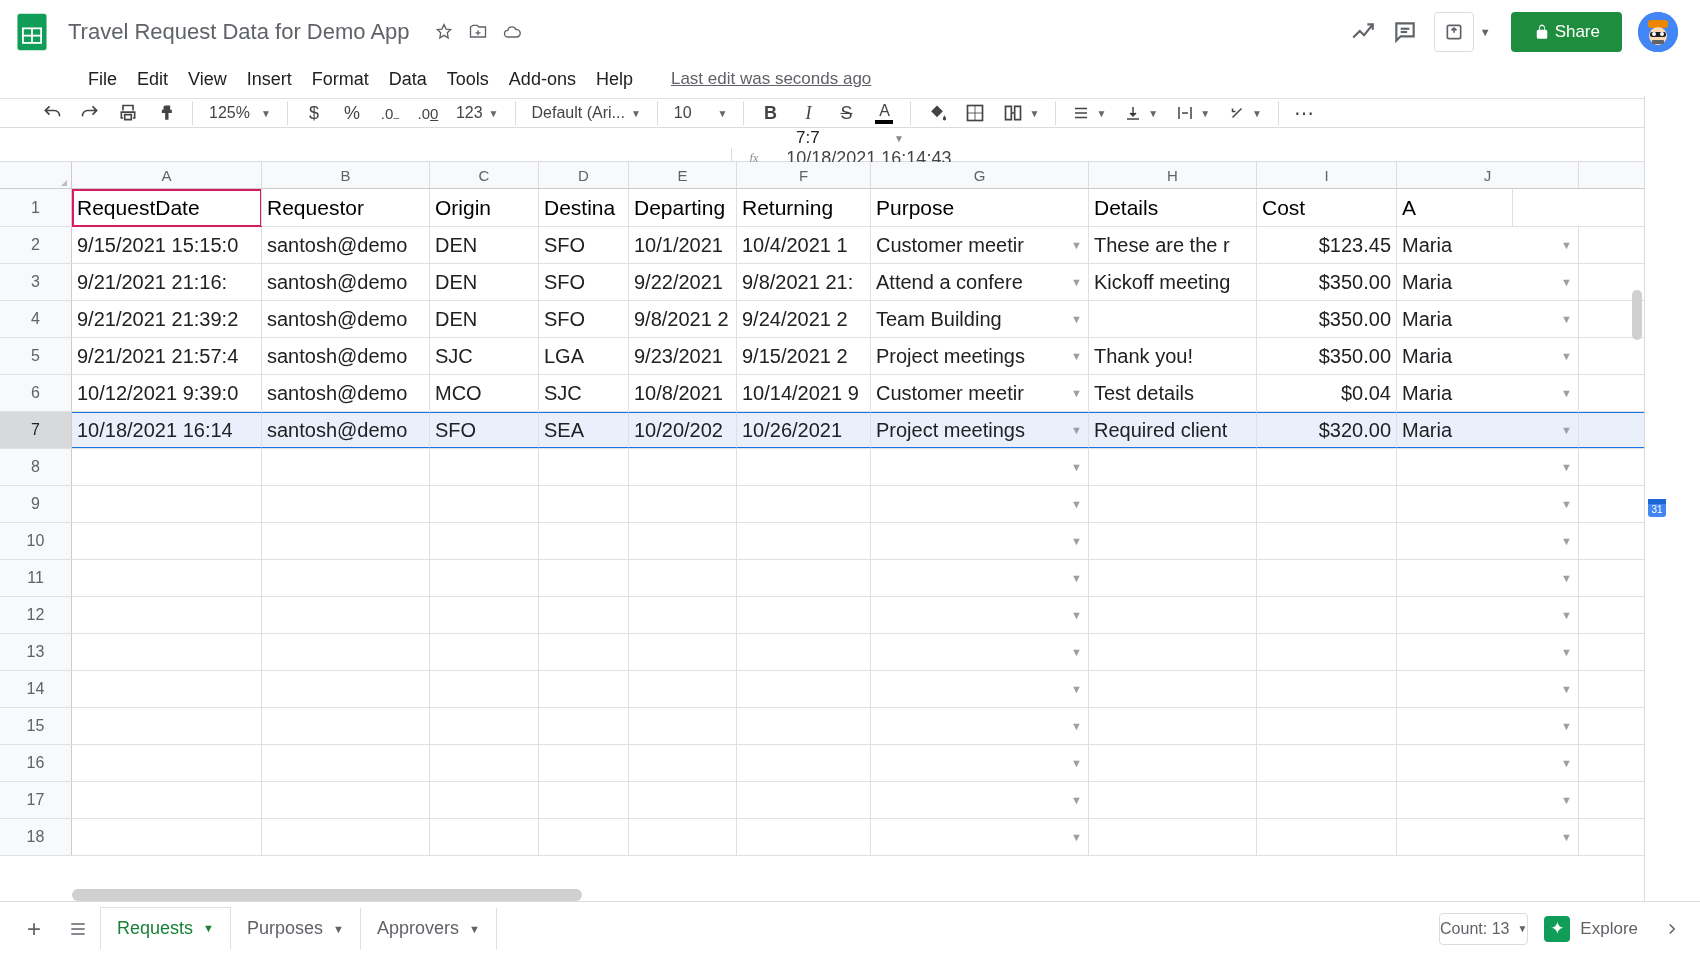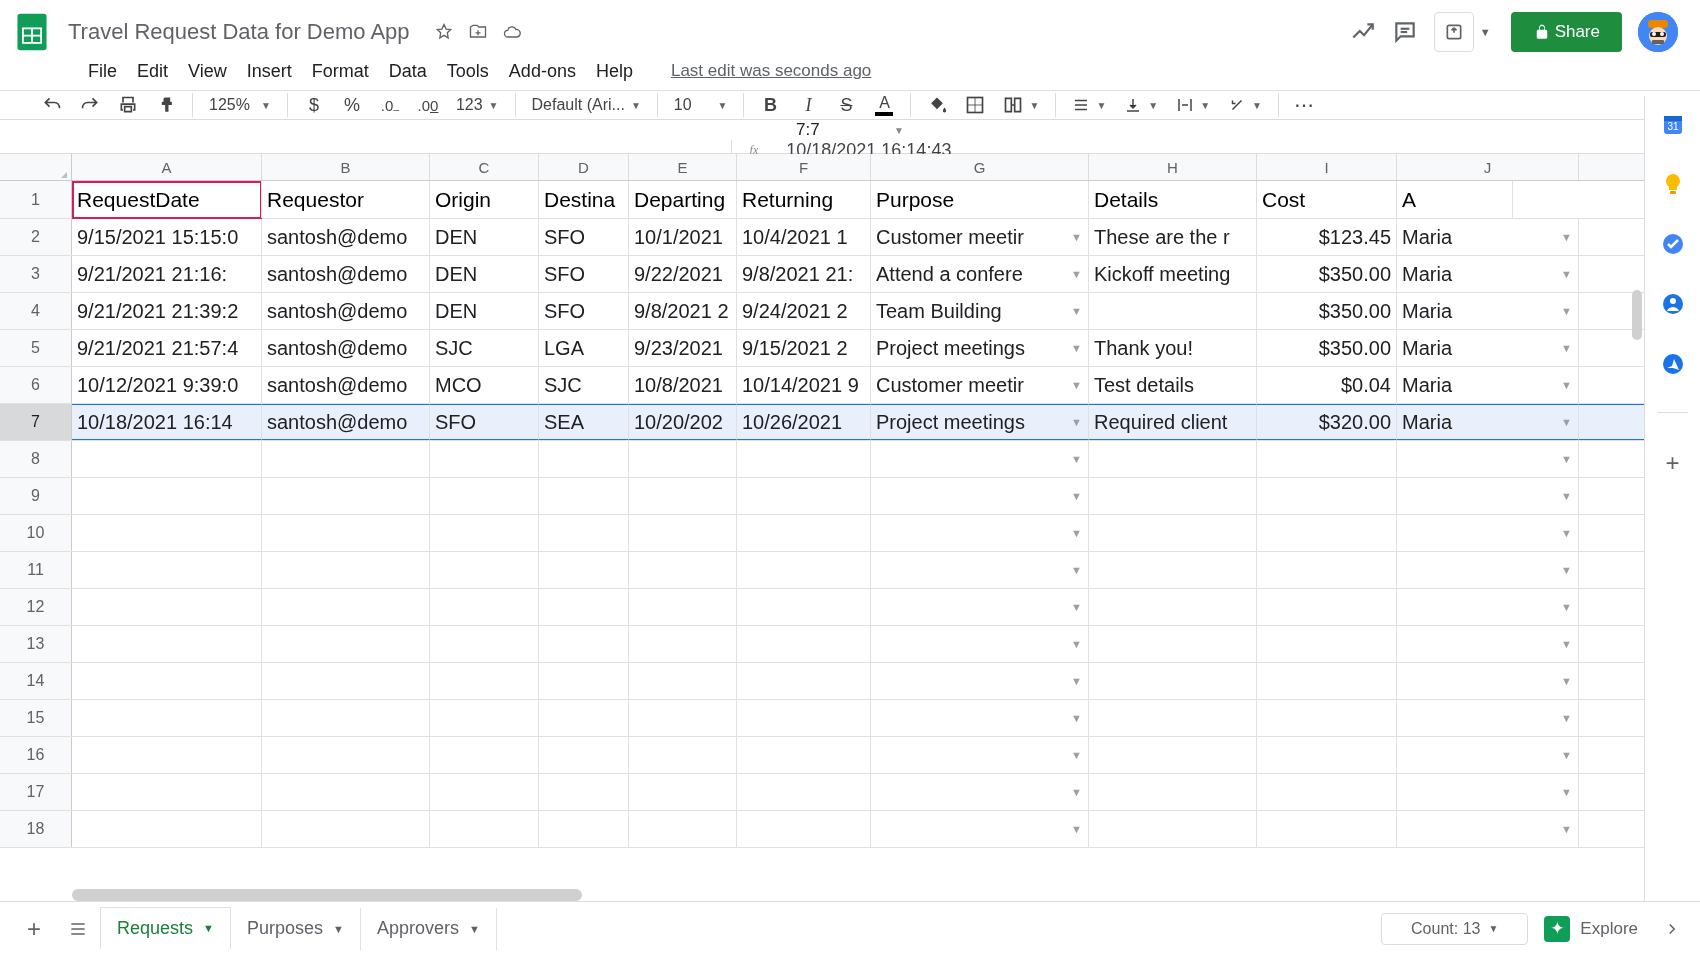--- a/index.html
+++ b/index.html
@@ -14,21 +14,21 @@
 .title-icons span, .title-icons svg { width: 20px; height: 20px; fill: #5f6368; color: #5f6368; }
 .spacer { flex: 1; }
 .right-actions { display: flex; align-items: center; gap: 16px; margin-right: 6px; }
 .present-btn { width: 40px; height: 40px; border: 1px solid #dadce0; border-radius: 4px; display: flex; align-items: center; justify-content: center; }
 .present-group { display: flex; align-items: center; gap: 2px; }
 .share-btn { background: #1e8e3e; color: #fff; border: none; border-radius: 4px; padding: 10px 22px; font-size: 17px; font-weight: 500; display: flex; align-items: center; gap: 4px; }
 .share-btn svg { fill: #fff; width: 18px; height: 18px; }
 .avatar { width: 40px; height: 40px; border-radius: 50%; background: #4285f4; display: flex; align-items: center; justify-content: center; font-size: 22px; }
 
 
-.menubar { display: flex; align-items: center; padding: 0 8px 4px 78px; height: 34px; color: #202124; font-size: 18px; }
+.menubar { display: flex; align-items: center; padding: 0 8px 4px 78px; height: 34px; color: #202124; font-size: 18px; margin-top: 8px; }
 .menubar span { padding: 4px 10px; cursor: pointer; }
 .last-edit { color: #5f6368; text-decoration: underline; margin-left: 18px; font-size: 17px; }
 
 
 .toolbar { display: flex; align-items: center; height: 30px; border-top: 1px solid #e0e0e0; border-bottom: 1px solid #dadce0; padding: 0 10px 0 36px; gap: 6px; color: #444; }
 .tb-btn { width: 32px; height: 32px; display: flex; align-items: center; justify-content: center; cursor: pointer; border-radius: 3px; }
 .tb-sep { width: 1px; height: 24px; background: #dadce0; margin: 0 4px; }
 .tb-dd { display: flex; align-items: center; padding: 4px 6px; font-size: 16px; gap: 6px; cursor: pointer; }
 .tb-dd .caret { font-size: 10px; color: #666; }
 .tb-text { font-size: 16px; min-width: 46px; }
@@ -72,30 +72,30 @@
 .row.sel .cell:first-of-type { border-left: 2px solid #1a73e8; }
 
 .a1-highlight { position: absolute; left: 72px; top: 27px; width: 190px; height: 38px; border: 2px solid #d81b60; pointer-events: none; }
 
 
 .cA { width: 190px; } .cB { width: 168px; } .cC { width: 109px; } .cD { width: 90px; }
 .cE { width: 108px; } .cF { width: 134px; } .cG { width: 218px; } .cH { width: 168px; }
 .cI { width: 140px; } .cJ { width: 182px; } .cK { width: 116px; }
 
 
-.sidepanel { position: absolute; right: 0; top: 96px; width: 56px; bottom: 54px; border-left: 1px solid #dadce0; background: #fff; display: flex; flex-direction: column; align-items: center; padding-top: 16px; gap: 36px; }
+.sidepanel { position: absolute; right: 0; top: 96px; width: 56px; bottom: 54px; border-left: 1px solid #dadce0; background: #fff; display: flex; flex-direction: row; align-items: center; padding-top: 16px; gap: 36px; }
 .sp-icon { width: 24px; height: 24px; border-radius: 4px; }
 
 
 .tabbar { position: absolute; bottom: 0; left: 0; right: 0; height: 54px; border-top: 1px solid #dadce0; display: flex; align-items: center; padding: 0 12px; background: #fff; }
 .tab-btn { width: 44px; height: 44px; display: flex; align-items: center; justify-content: center; color: #5f6368; font-size: 24px; cursor: pointer; }
 .sheet-tab { padding: 10px 16px; font-size: 18px; color: #5f6368; display: flex; align-items: center; gap: 10px; border-right: 1px solid #e0e0e0; cursor: pointer; }
 .sheet-tab.active { color: #188038; font-weight: 500; border-top: 1px solid #e0e0e0; border-left: 1px solid #e0e0e0; background: #fff; position: relative; top: -1px; }
 .sheet-tab .caret { font-size: 11px; }
-.count-chip { margin-left: auto; border: 1px solid #dadce0; border-radius: 4px; padding: 6px 29px; color: #5f6368; font-size: 16px; display: flex; align-items: center; gap: 8px; }
+.count-chip { margin-left: auto; border: 1px solid #dadce0; border-radius: 4px; padding: 6px 0; color: #5f6368; font-size: 16px; display: flex; align-items: center; gap: 8px; }
 .explore { display: flex; align-items: center; gap: 10px; color: #5f6368; font-size: 17px; margin-left: 16px; margin-right: 50px; }
 .explore-ic { width: 26px; height: 26px; background: #0f9d58; border-radius: 4px; display: flex; align-items: center; justify-content: center; color: #fff; }
 
 .hscroll { position: absolute; left: 72px; bottom: 54px; height: 12px; width: 510px; background: #d0d0d0; border-radius: 6px; }
 .vscroll { position: absolute; right: 58px; top: 290px; width: 10px; height: 50px; background: #d0d0d0; border-radius: 5px; }
 
 svg { display: block; }
 </style>
 </head>
 <body>

